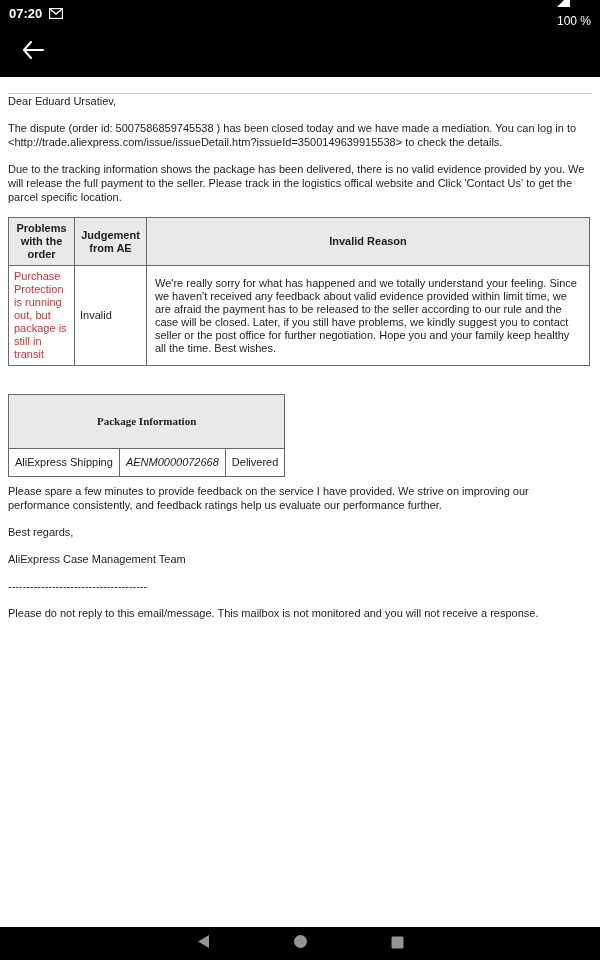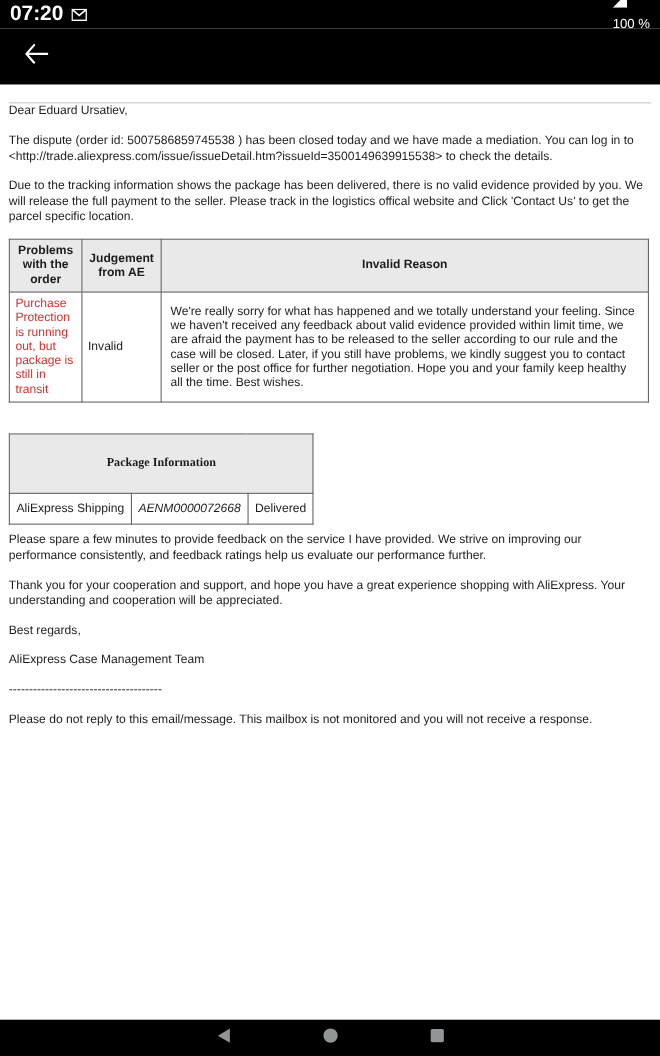--- a/index.html
+++ b/index.html
@@ -10,21 +10,21 @@
     overflow:hidden;
   }
   .screen { width:600px; height:960px; display:flex; flex-direction:column; }
 
   
   .status-bar {
     height:26px; background:#000; color:#fff;
     display:flex; align-items:center; justify-content:space-between;
     padding:0 9px; flex:0 0 auto;
   }
-  .sb-left { display:flex; align-items:center; gap:7px; font-size:19px; font-weight:bold; }
+  .sb-left { display:flex; align-items:center; gap:7px; font-size:13px; font-weight:bold; }
   .sb-right { display:flex; align-items:flex-start; gap:7px; font-size:12px;flex-direction:column; }
   .sb-icon { display:flex; align-items:center; }
 
   
   .app-bar {
     height:51px; background:#000; flex:0 0 auto;
     display:flex; align-items:center; padding:0 18px;
   }
   .back-btn { width:30px; height:30px; display:flex; align-items:center; justify-content:center; cursor:pointer; }
 
@@ -144,21 +144,20 @@
       <tr>
         <td class="pk-carrier">AliExpress Shipping</td>
         <td class="pk-tracking">AENM0000072668</td>
         <td class="pk-status">Delivered</td>
       </tr>
     </tbody>
       </table>
 
 
     <p>Please spare a few minutes to provide feedback on the service I have provided. We strive on improving our performance consistently, and feedback ratings help us evaluate our performance further.</p>
-    <p>Thank you for your cooperation and support, and hope you have a great experience shopping with AliExpress. Your understanding and cooperation will be appreciated.</p>
     <p>Best regards,</p>
     <p>AliExpress Case Management Team</p>
     <p class="separator-line">--------------------------------------</p>
     <p>Please do not reply to this email/message. This mailbox is not monitored and you will not receive a response.</p>
   </div>
 
   <div class="nav-bar">
     <div class="nav-btn">
       <span>
         <svg width="13" height="15" viewBox="0 0 13 15">

